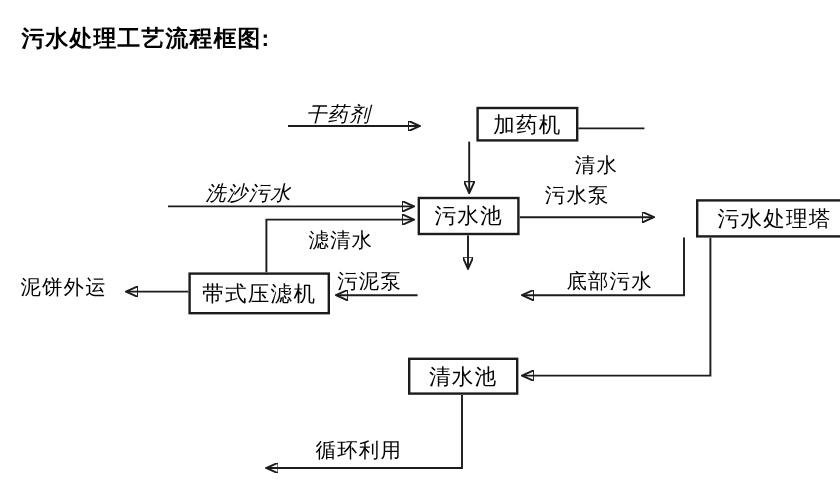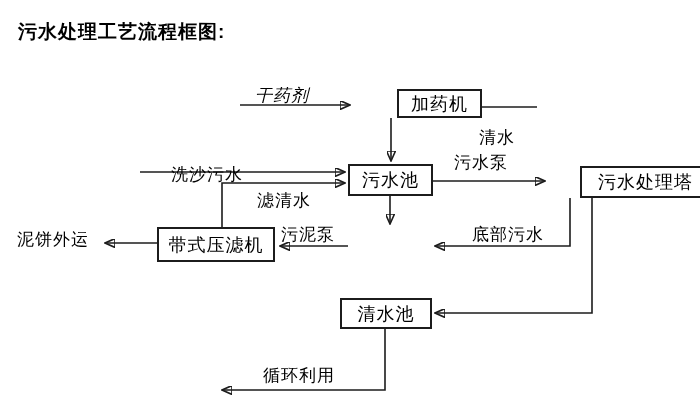--- a/index.html
+++ b/index.html
@@ -81,21 +81,21 @@
   </svg>
 
   <div class="node" style="left:353px; top:89px; width:85px; height:29px;margin-left:44px;">加药机</div>
   <div class="node" style="left:348px; top:164px; width:85px; height:32px;">污水池</div>
   <div class="node" style="left:580px; top:166px; width:131px; height:32px;text-align:center;">污水处理塔</div>
   <div class="node" style="left:157px; top:227px; width:118px; height:35px;font-family:Liberation Serif, serif;">带式压滤机</div>
   <div class="node" style="left:340px; top:298px; width:92px; height:31px;">清水池</div>
 
   <div class="flow-label" style="left:255px; top:84px;font-style:italic;">干药剂</div>
   <div class="flow-label" style="left:479px; top:82px;margin-top:44px;">清水</div>
-  <div class="flow-label" style="left:171px; top:163px;">洗沙污水</div>
+  <div class="flow-label" style="left:171px; top:150px;font-style:italic;">洗沙污水</div>
   <div class="flow-label" style="left:257px; top:189px;">滤清水</div>
   <div class="flow-label" style="left:454px; top:151px;">污水泵</div>
   <div class="flow-label" style="left:472px; top:223px;">底部污水</div>
   <div class="flow-label" style="left:281px; top:223px;">污泥泵</div>
   <div class="flow-label" style="left:17px; top:228px;">泥饼外运</div>
   <div class="flow-label" style="left:263px; top:364px;">循环利用</div>
 
 </div>
 
 </body></html>

